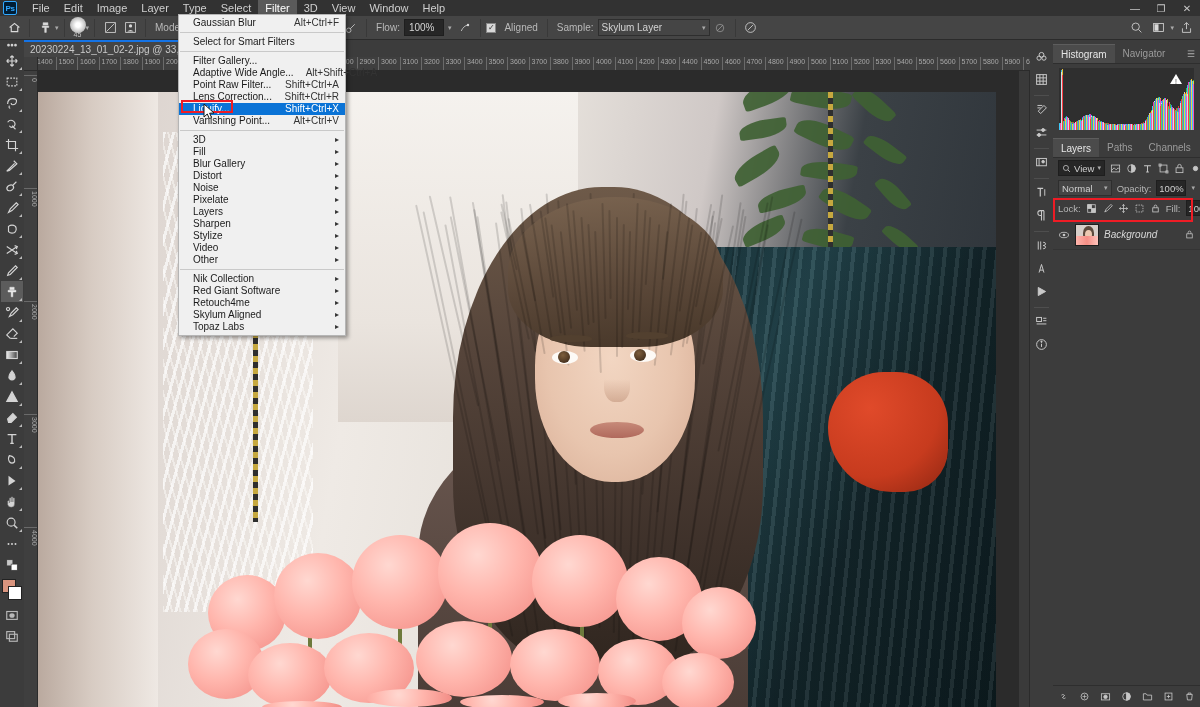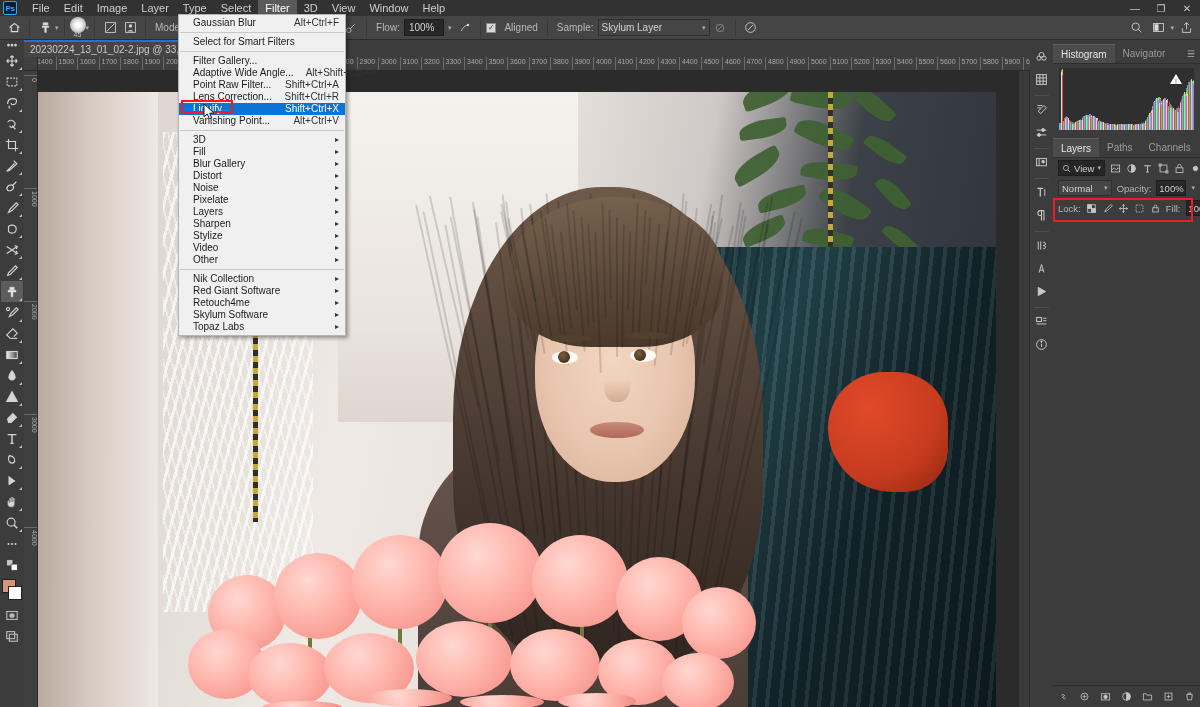--- a/index.html
+++ b/index.html
@@ -957,21 +957,21 @@
       </div>
       <div class="dd-row">
         <span>Red Giant Software</span>
         <span class="dd-arrow">▸</span>
       </div>
       <div class="dd-row">
         <span>Retouch4me</span>
         <span class="dd-arrow">▸</span>
       </div>
       <div class="dd-row">
-        <span>Skylum Software</span>
+        <span>Skylum Aligned</span>
         <span class="dd-arrow">▸</span>
       </div>
       <div class="dd-row">
         <span>Topaz Labs</span>
         <span class="dd-arrow">▸</span>
       </div>
     </div>
   <div class="annot-box" style="left:181px;top:100px;width:52px;height:13px;"></div>
   <svg class="cursor-arrow" style="left:203px;top:103px;width:14px;height:18px;" viewBox="0 0 14 18">
     <path d="M1 1 L1 14 L4.3 11 L6.3 15.6 L8.6 14.6 L6.6 10.2 L11 10 Z" fill="#ffffff" stroke="#1a1a1a" stroke-width="1"></path>
@@ -1569,20 +1569,40 @@
             <rect x="4" y="7" width="8" height="6"></rect>
             <path d="M6 7 V5 a2 2 0 014 0 V7"></path>
           </svg>
         </div>
       <span class="lab" style="margin-left:auto">Fill:</span>
       <div class="lfield" style="width:30px;justify-content:center">100%</div>
 
     </div>
 
     <div id="layer-list" style="margin-top:2px;">
+        <div class="layer-item">
+          <span class="eye">
+            <svg width="12" height="12" viewBox="0 0 16 16">
+              <ellipse cx="8" cy="8" rx="6" ry="3.6" stroke="#c6c6c6" fill="none" stroke-width="1.1"></ellipse>
+              <circle cx="8" cy="8" r="1.8" fill="#c6c6c6"></circle>
+            </svg>
+          </span>
+          <span class="thumb">
+            <span class="t-hair"></span>
+            <span class="t-face"></span>
+            <span class="t-fl"></span>
+          </span>
+          <span class="layer-name italic">Background</span>
+          <span class="licon">
+            <svg viewBox="0 0 16 16">
+              <rect x="4" y="7" width="8" height="6" stroke="#c6c6c6" fill="none" stroke-width="1.1"></rect>
+              <path d="M6 7 V5 a2 2 0 014 0 V7" stroke="#c6c6c6" fill="none" stroke-width="1.1"></path>
+            </svg>
+          </span>
+        </div>
       </div>
 
     <div class="layers-footer">
       <div class="licon">
           <svg viewBox="0 0 16 16">
             <path d="M6 10 L10 6 M5 6 a3 3 0 014 0 M7 10 a3 3 0 004 0"></path>
           </svg>
         </div>
       <div class="licon">
           <svg viewBox="0 0 16 16">

